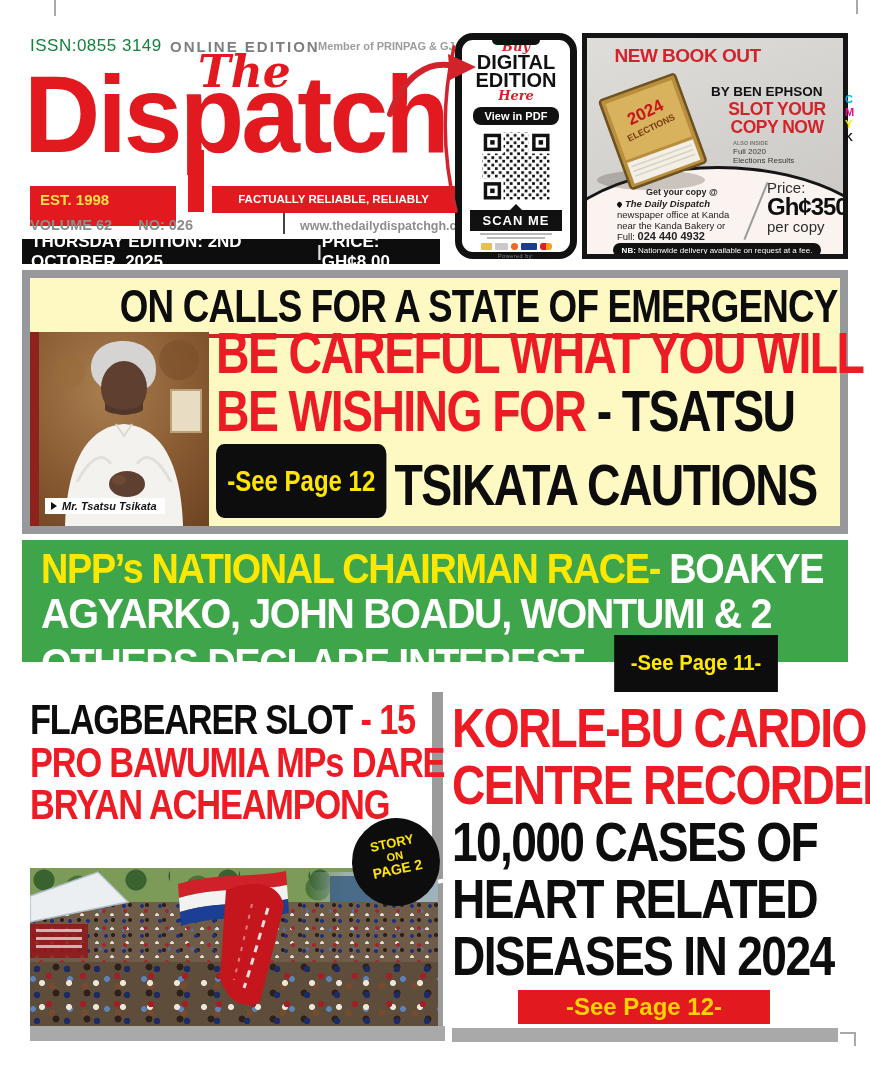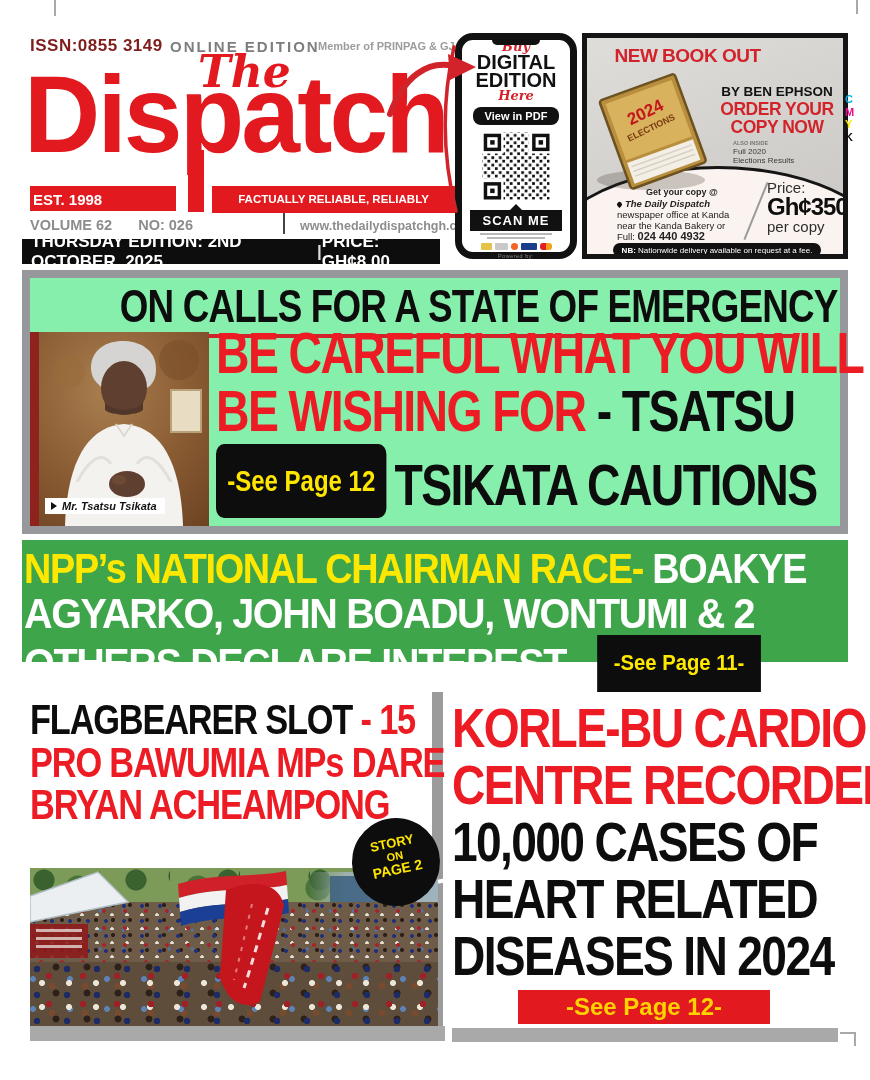--- a/index.html
+++ b/index.html
@@ -4,30 +4,30 @@
 <style>
   html,body{margin:0;padding:0;}
   body{width:870px;height:1080px;position:relative;background:#fff;overflow:hidden;
        font-family:"Liberation Sans",sans-serif;color:#0d0d0d;}
   .abs{position:absolute;}
   .cd{display:inline-block;transform-origin:left center;white-space:nowrap;}
   .sx80{transform:scaleX(.80);} .sx84{transform:scaleX(.84);} .sx88{transform:scaleX(.88);} .sx92{transform:scaleX(.92);}
   .cdc{display:inline-block;transform:scaleX(.80);transform-origin:center;white-space:nowrap;}
 
   
-  .issn{left:30px;top:36px;font-size:17px;font-weight:bold;color:#7f1d1d;letter-spacing:.5px;}
+  .issn{left:30px;top:36px;font-size:17px;font-weight:normal;color:#15803d;letter-spacing:.5px;}
   .online{left:170px;top:38px;font-size:15px;font-weight:bold;color:#7d7d7d;letter-spacing:2px;}
   .member{left:318px;top:40px;font-size:11px;font-weight:bold;color:#9c9c9c;}
   .logo-the{left:198px;top:46px;font-family:"DejaVu Serif",serif;font-style:italic;font-weight:bold;
             font-size:44px;color:#e2191e;z-index:3;}
   .logo-name{left:24px;top:64px;font-size:110px;line-height:100px;font-weight:900;color:#e2191e;
              letter-spacing:-3px;display:inline-block;transform:scaleX(.96);transform-origin:left;z-index:2;}
   .p-stem{left:188px;top:150px;width:16px;height:62px;background:#e2191e;z-index:1;}
-  .est-block{left:30px;top:186px;width:146px;height:25px;background:#e2191e;color:#ffffff;
-             font-weight:bold;font-size:15px;line-height:27px;padding-left:3px;box-sizing:border-box;}
+  .est-block{left:30px;top:186px;width:146px;height:40px;background:#e2191e;color:#fde047;
+             font-weight:bold;font-size:15px;line-height:27px;padding-left:10px;box-sizing:border-box;}
   .tag-block{left:212px;top:186px;width:243px;height:27px;background:#e2191e;color:#fff;
              font-weight:bold;font-size:11.5px;line-height:27px;text-align:center;}
   .vol{left:30px;top:217px;font-size:14.5px;font-weight:bold;color:#8d8d8d;}
   .vol span{margin-right:26px;}
   .vdiv{left:283px;top:213px;width:2px;height:21px;background:#444;}
   .website{left:300px;top:219px;font-size:12.5px;font-weight:bold;color:#8d8d8d;}
   .date-bar{left:22px;top:239px;width:418px;height:25px;background:#0d0d0d;color:#fff;
             display:flex;align-items:center;font-weight:bold;font-size:17px;}
   .date-bar .ed{padding-left:9px;}
   .date-bar .pipe{margin-left:14px;color:#ddd;}
@@ -60,21 +60,21 @@
   .arc-svg{left:440px;top:45px;z-index:6;}
 
   
   .ad{left:582px;top:33px;width:266px;height:226px;border:5px solid #151515;box-sizing:border-box;
       background:linear-gradient(160deg,#dfddda,#c8c5c2);overflow:hidden;}
   .ad-ellipse{position:absolute;left:-52px;top:128px;width:360px;height:200px;background:#fbf3f0;
       border:3px solid #151515;border-radius:50%;}
   .ad-header{position:absolute;left:18px;top:7px;width:165px;text-align:center;color:#d2232a;
       font-weight:900;font-size:19px;letter-spacing:-.5px;}
   .ad-book{position:absolute;left:2px;top:26px;}
-  .ad-by{position:absolute;left:124px;top:46px;width:132px;text-align:center;font-weight:900;font-size:13.5px;color:#111;}
+  .ad-by{position:absolute;left:124px;top:46px;width:132px;text-align:left;font-weight:900;font-size:13.5px;color:#111;}
   .ad-order{position:absolute;left:124px;top:62px;width:132px;text-align:center;color:#d2232a;
       font-weight:900;font-size:17.5px;line-height:18px;letter-spacing:-.5px;}
   .ad-also{position:absolute;left:146px;top:102px;font-size:5.5px;color:#777;font-weight:bold;}
   .ad-inside{position:absolute;left:146px;top:109px;font-size:8px;line-height:9px;color:#3a3a3a;}
   .ad-getcopy{position:absolute;left:34px;top:149px;width:122px;text-align:center;font-size:9px;font-weight:bold;color:#222;}
   .ad-addr{position:absolute;left:30px;top:160px;width:135px;font-size:9.5px;line-height:11px;color:#222;}
   .ad-addr .it{font-style:italic;font-weight:bold;}
   .ad-addr .call{font-weight:900;font-size:11px;}
   .pin{display:inline-block;width:5px;height:5px;border-radius:50% 50% 50% 0;background:#111;
        transform:rotate(-45deg);margin-right:3px;}
@@ -84,42 +84,42 @@
   .ad-price .pv{font-size:24px;font-weight:900;color:#0d0d0d;letter-spacing:-1px;line-height:24px;}
   .ad-price .pu{font-size:15px;}
   .nb-pill{position:absolute;left:26px;top:205px;width:208px;background:#111;color:#fff;border-radius:10px;
       font-size:8px;text-align:center;padding:2.5px 0;}
   .nb-pill b{font-weight:900;}
   .cmyk{left:845px;top:93px;display:flex;flex-direction:column;font-weight:900;font-size:11px;line-height:12.5px;}
   .cmyk .c{color:#00adee;} .cmyk .m{color:#ec098c;} .cmyk .y{color:#ffe800;} .cmyk .k{color:#111;}
   .cropmark{background:#a9a9a9;}
 
   
-  .lead{left:22px;top:270px;width:826px;height:264px;border:8px solid #97989b;background:#86efac;box-sizing:border-box;}
+  .lead{left:22px;top:270px;width:826px;height:264px;border:8px solid #97989b;background:#fef9c3;box-sizing:border-box;}
   .kicker{position:absolute;left:0;right:0;top:4px;text-align:center;font-size:46px;font-weight:900;
           letter-spacing:-1px;color:#0d0d0d;line-height:48px;}
   .kicker-ul{position:absolute;left:42px;right:42px;top:56px;height:4px;background:#d2232a;}
   .lead-stripe{position:absolute;left:0;top:54px;width:9px;height:194px;background:#8e231d;}
   .lead-photo{position:absolute;left:9px;top:54px;width:170px;height:194px;overflow:hidden;}
   .lead-cap{position:absolute;left:6px;bottom:12px;background:#fff;padding:2px 8px 2px 6px;
             font-size:11px;font-style:italic;font-weight:900;color:#111;white-space:nowrap;}
   .cap-arrow{display:inline-block;width:0;height:0;border-top:4px solid transparent;border-bottom:4px solid transparent;
             border-left:6px solid #111;margin-right:5px;}
   .lead-h{position:absolute;left:186px;top:46px;width:630px;}
   .lead-row{position:absolute;font-size:58px;font-weight:900;line-height:58px;letter-spacing:-2px;}
   .lr1{top:0;color:#ed1c24;}
   .lr2{top:58px;}
   .lr2 .red{color:#ed1c24;} .lr2 .blk{color:#0d0d0d;}
   .lr3{top:120px;color:#0d0d0d;}
   .seepill{display:inline-block;background:#0d0d0d;color:#ffe600;border-radius:10px;font-size:30px;
            font-weight:900;letter-spacing:0;padding:8px 14px;vertical-align:14px;margin-right:10px;}
 
   
   .chair{left:22px;top:540px;width:826px;height:122px;background:#3fa54b;box-sizing:border-box;
-         padding:6px 0 0 2px;color:#fff;font-weight:900;}
+         padding:6px 0 0 19px;color:#fff;font-weight:900;}
   .chair .line{font-size:43px;line-height:44.5px;letter-spacing:-1.5px;}
   .chair .yl{color:#ffe800;}
   .chair-pill{display:inline-block;background:#0d0d0d;color:#ffe800;font-size:22px;font-weight:900;
            padding:6px 18px;margin-left:34px;vertical-align:8px;letter-spacing:0;}
 
   
   .col-div{left:432px;top:692px;width:11px;height:348px;background:#9b9b9b;}
 
   .battle{left:30px;top:698px;}
   .battle .row{font-size:43px;font-weight:900;line-height:42.5px;letter-spacing:-1.5px;}
@@ -268,21 +268,21 @@
       <rect x="27" y="88" width="70" height="22" fill="#f3efe6"></rect>
       <line x1="30" y1="93" x2="94" y2="93" stroke="#d9d2c2" stroke-width="1.5"></line>
       <line x1="30" y1="98" x2="94" y2="98" stroke="#d9d2c2" stroke-width="1.5"></line>
       <line x1="30" y1="103" x2="94" y2="103" stroke="#d9d2c2" stroke-width="1.5"></line>
       <text x="62" y="52" font-size="17" font-weight="bold" fill="#c5161d" text-anchor="middle" transform="rotate(-6 62 52)">2024</text>
       <text x="62" y="66" font-size="9" font-weight="bold" fill="#7a3a12" text-anchor="middle" transform="rotate(-6 62 66)">ELECTIONS</text>
     </g>
   </svg>
   <div class="ad-by">BY BEN EPHSON</div>
   <div class="ad-order">
-    <div>ORDER YOUR</div>
+    <div>SLOT YOUR</div>
     <div>COPY NOW</div>
   </div>
   <div class="ad-also">ALSO INSIDE</div>
   <div class="ad-inside">
     <div>Full 2020</div>
     <div>Elections Results</div>
   </div>
   <div class="ad-getcopy">Get your copy @</div>
   <div class="ad-addr">
     <div><span class="pin"></span><span class="it">The Daily Dispatch</span></div>

